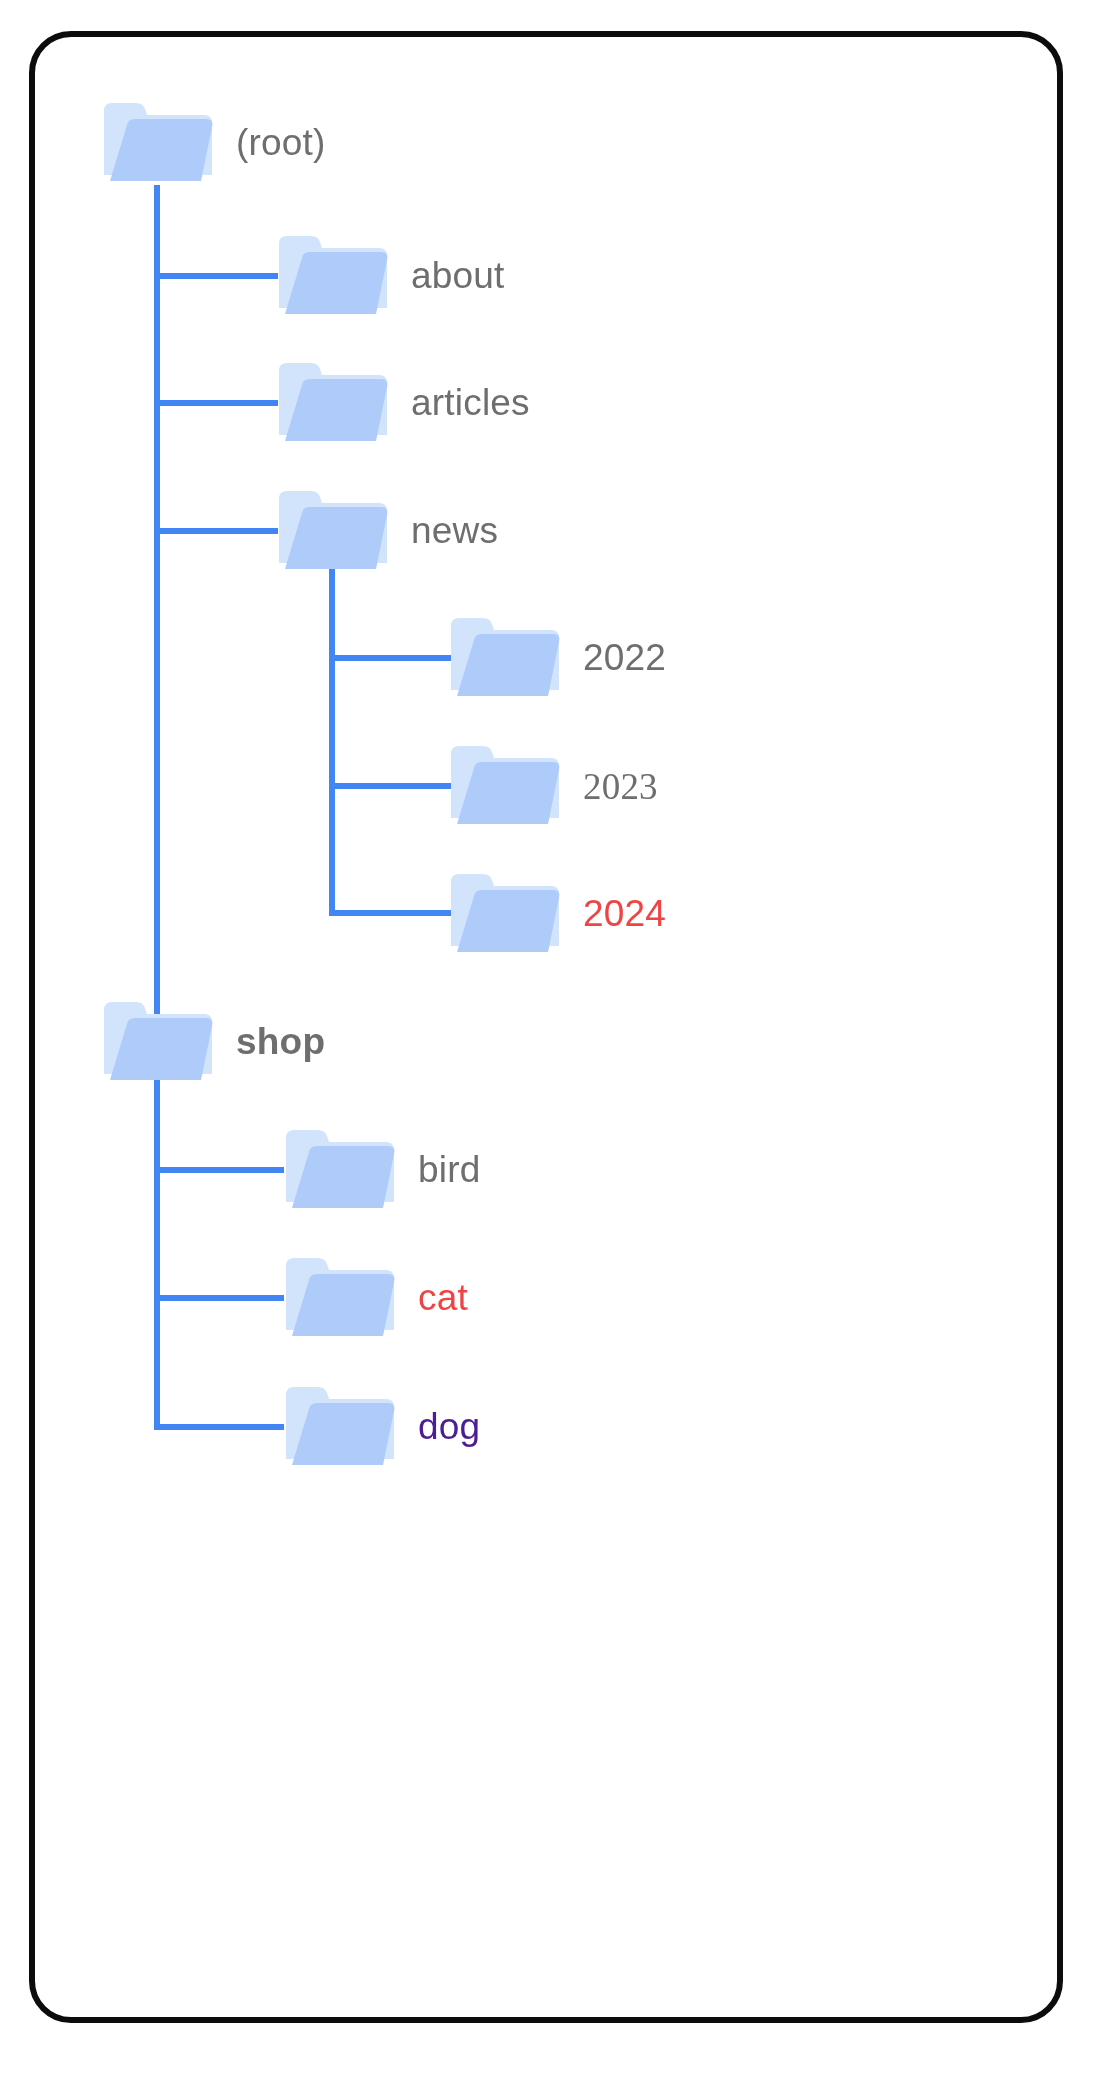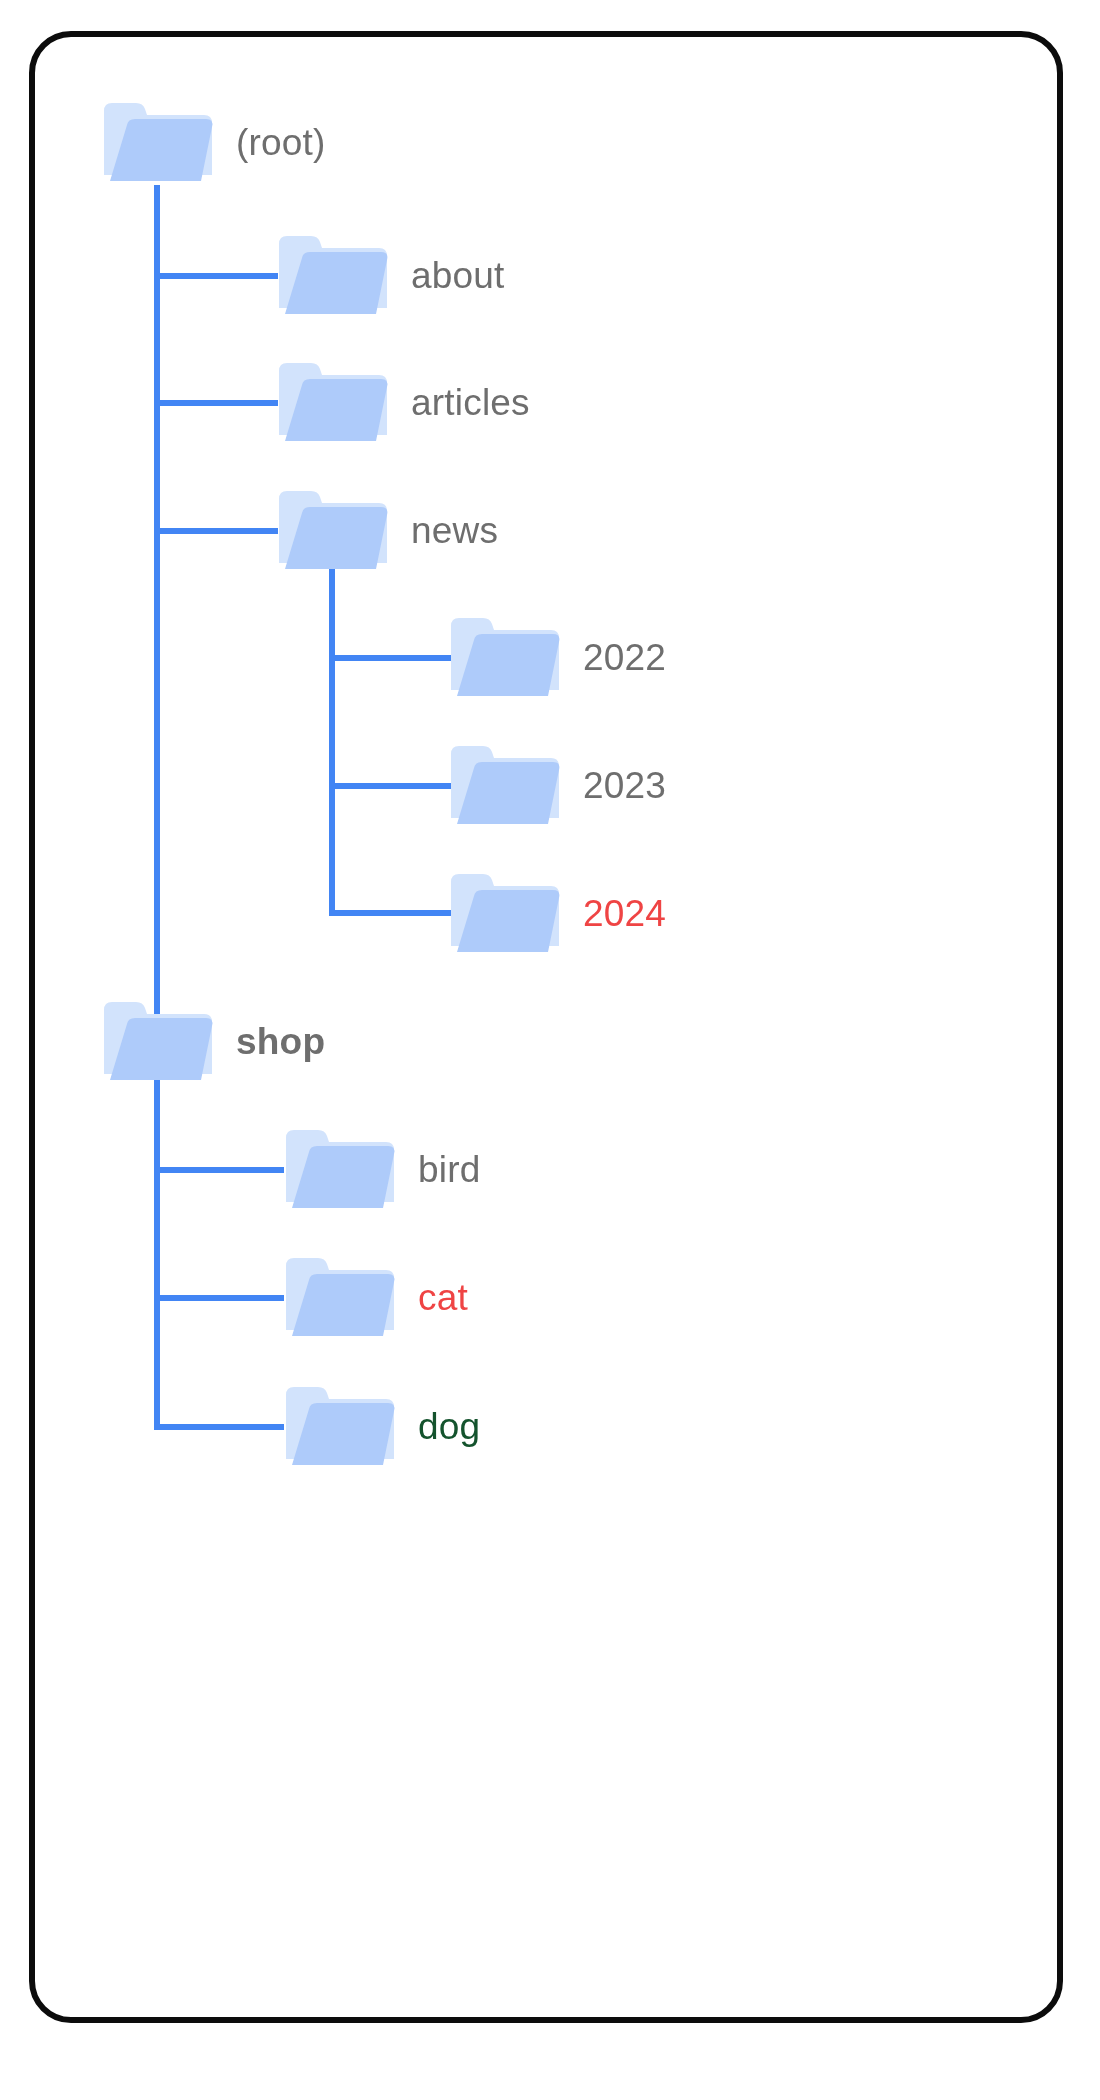--- a/index.html
+++ b/index.html
@@ -142,21 +142,21 @@
         </div>
         <div class="node-label" style="color: rgb(110, 110, 110);">2022</div>
       </div>
       <div class="node" style="left: 447px; top: 740px; width: 120px; height: 92px;">
         <div class="folder">
           <svg viewBox="0 0 120 92" xmlns="http://www.w3.org/2000/svg">
             <path d="M4 14 Q4 6 12 6 L36 6 Q43 6 45 12 L47 18 L104 18 Q112 18 112 26 L112 78 L4 78 Z" fill="#d2e3fc"></path>
             <path d="M27 28 Q28 22 35 22 L106 22 Q114 22 112 30 L101 84 L10 84 Z" fill="#aecbfa"></path>
           </svg>
         </div>
-        <div class="node-label" style="color: rgb(110, 110, 110);">2023</div>
+        <div class="node-label" style="color: rgb(110, 110, 110); font-family: Liberation Serif, serif;">2023</div>
       </div>
       <div class="node" style="left: 447px; top: 868px; width: 120px; height: 92px;">
         <div class="folder">
           <svg viewBox="0 0 120 92" xmlns="http://www.w3.org/2000/svg">
             <path d="M4 14 Q4 6 12 6 L36 6 Q43 6 45 12 L47 18 L104 18 Q112 18 112 26 L112 78 L4 78 Z" fill="#d2e3fc"></path>
             <path d="M27 28 Q28 22 35 22 L106 22 Q114 22 112 30 L101 84 L10 84 Z" fill="#aecbfa"></path>
           </svg>
         </div>
         <div class="node-label" style="color: #ef4444;">2024</div>
       </div>
@@ -187,17 +187,17 @@
         </div>
         <div class="node-label" style="color: #ef4444;">cat</div>
       </div>
       <div class="node" style="left: 282px; top: 1381px; width: 120px; height: 92px;">
         <div class="folder">
           <svg viewBox="0 0 120 92" xmlns="http://www.w3.org/2000/svg">
             <path d="M4 14 Q4 6 12 6 L36 6 Q43 6 45 12 L47 18 L104 18 Q112 18 112 26 L112 78 L4 78 Z" fill="#d2e3fc"></path>
             <path d="M27 28 Q28 22 35 22 L106 22 Q114 22 112 30 L101 84 L10 84 Z" fill="#aecbfa"></path>
           </svg>
         </div>
-        <div class="node-label" style="color: #14532d;">dog</div>
+        <div class="node-label" style="color: #4c1d95;">dog</div>
       </div>
     </div>
 
 </div>
 
 </body></html>

